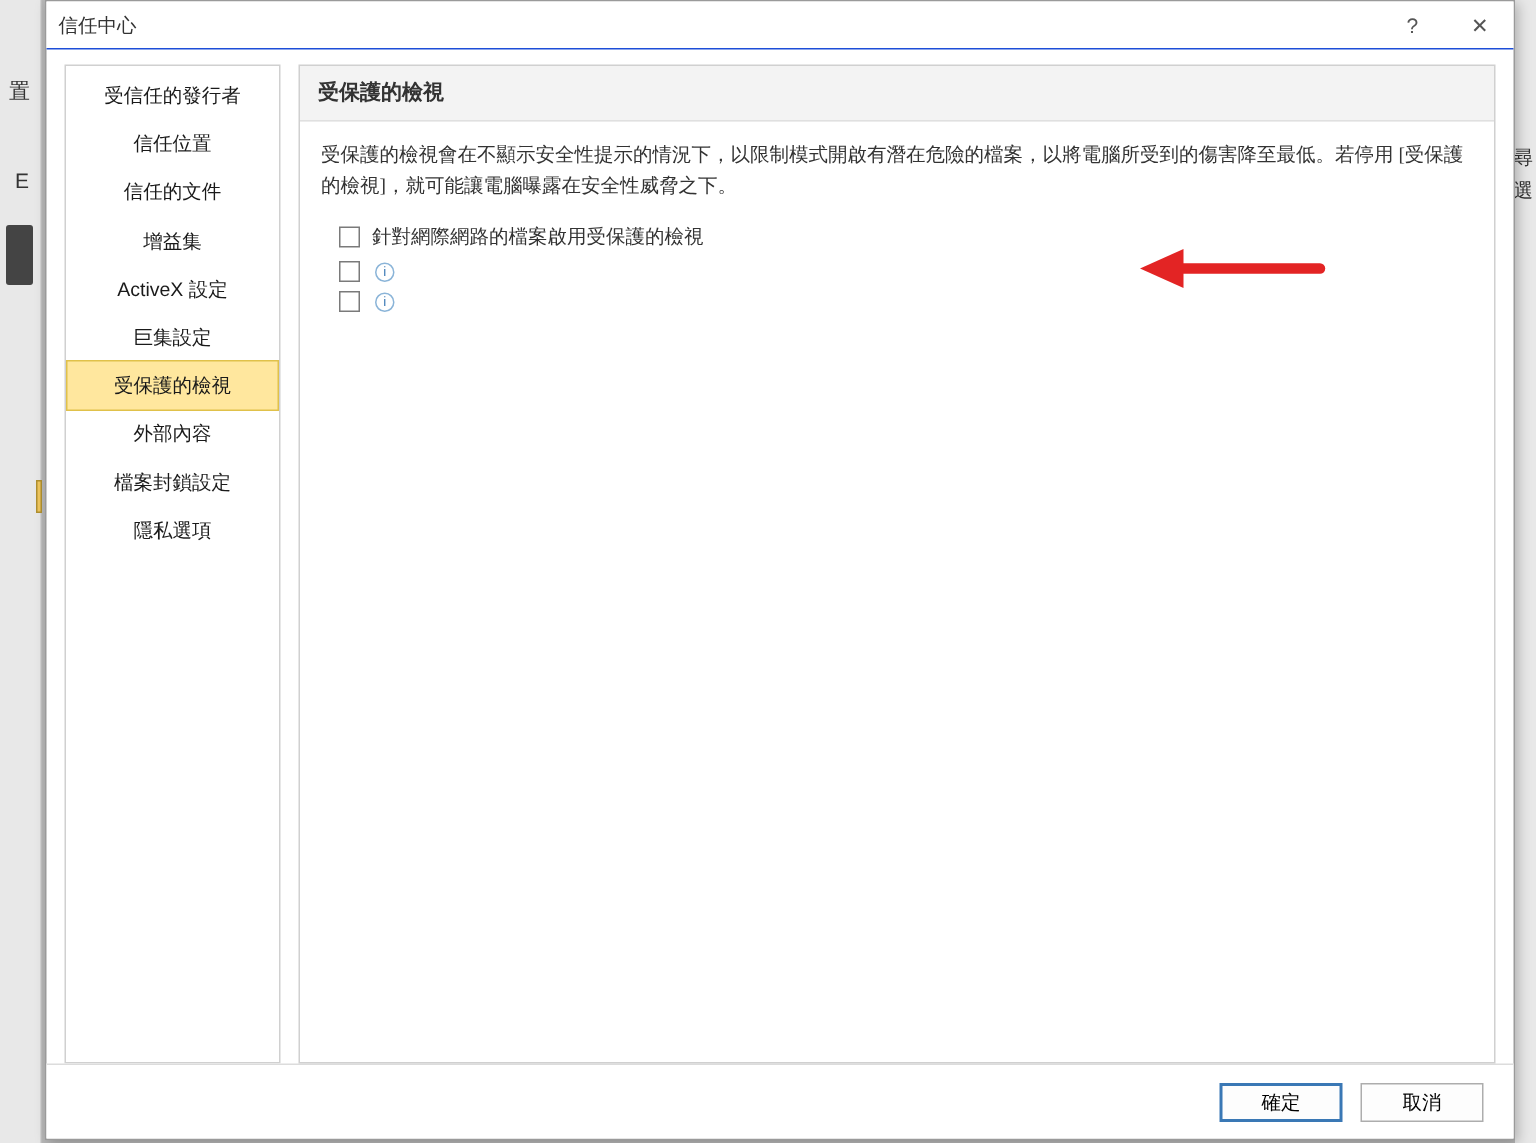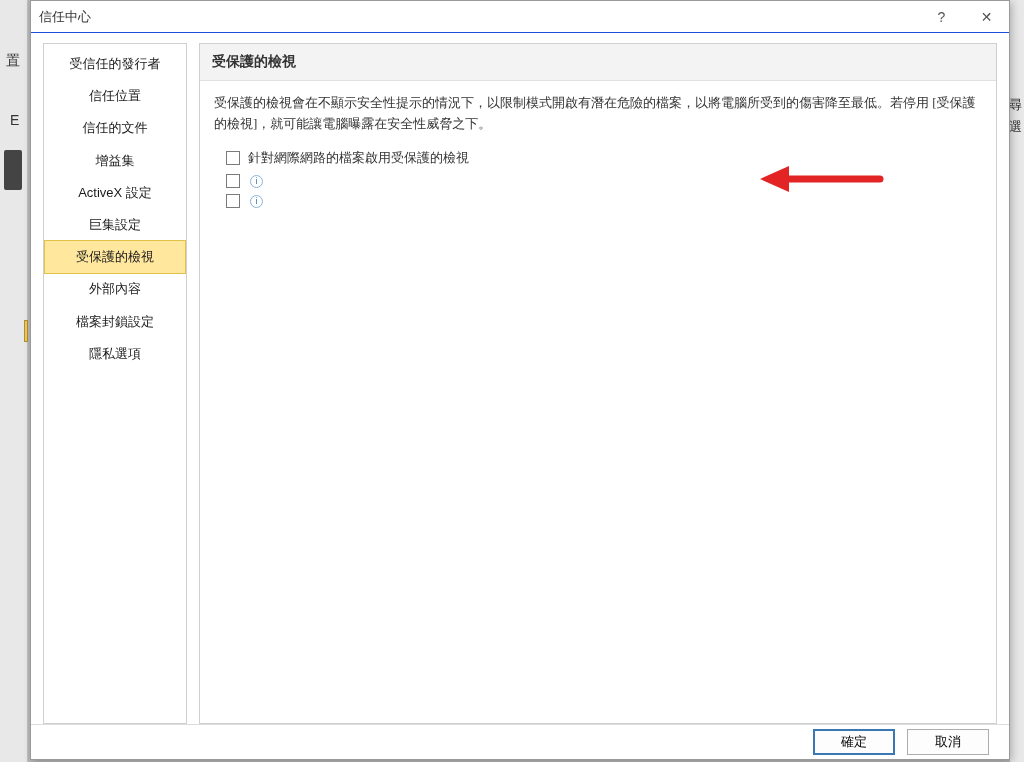--- a/index.html
+++ b/index.html
@@ -131,21 +131,21 @@
   }
 
   .arrow-annotation {
     position: absolute;
     left: 555px;
     top: 115px;
     pointer-events: none;
   }
 
   .footer {
-    height: 35px;
+    height: 50px;
     border-top: 1px solid #dcdcdc;
     display: flex;
     align-items: center;
     justify-content: flex-end;
     padding: 0 20px;
     gap: 12px;
     background:#fff;
     font-family:Liberation Mono, monospace;
   }
   .btn {

